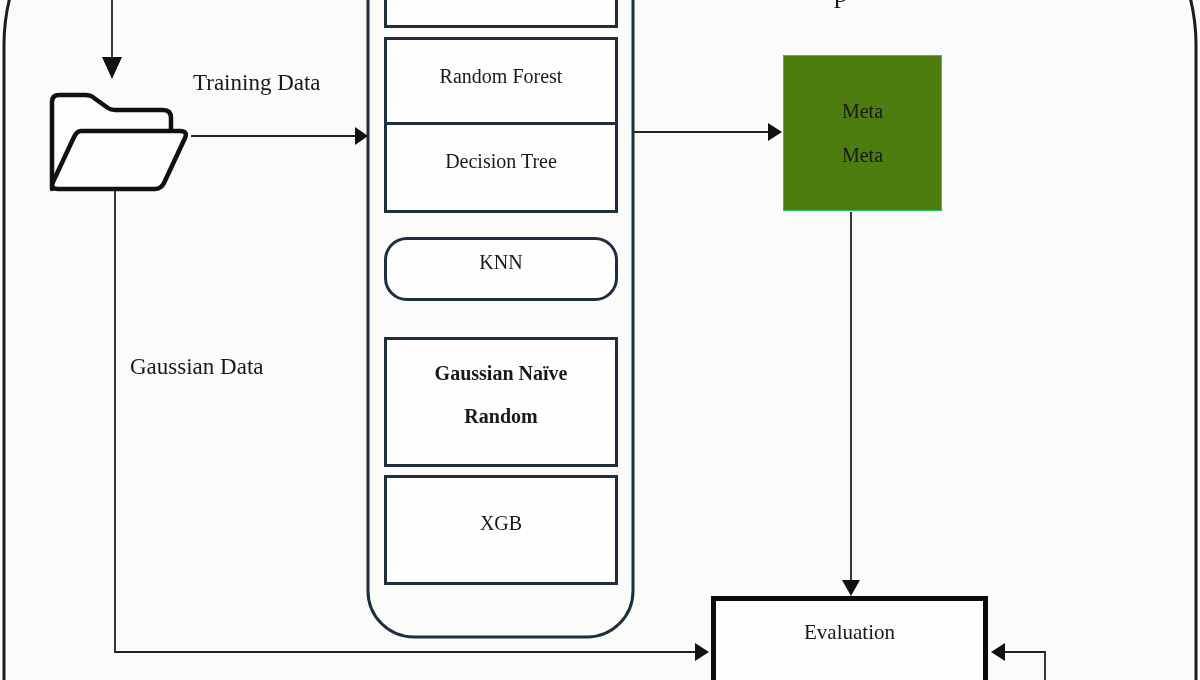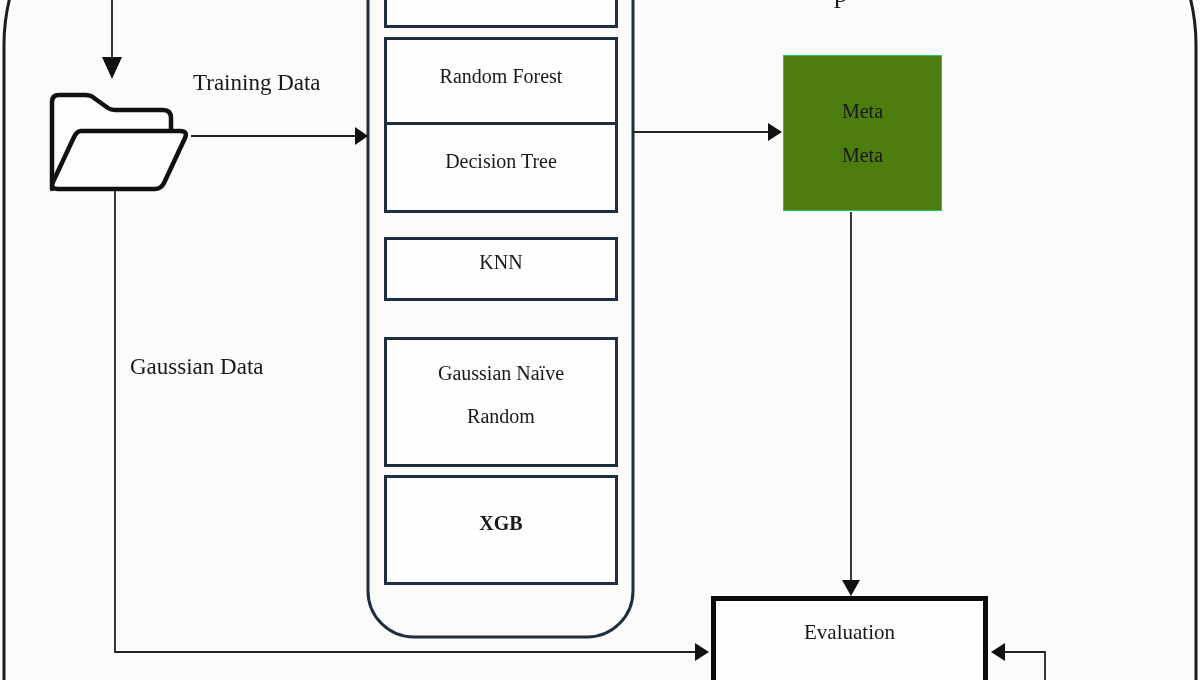--- a/index.html
+++ b/index.html
@@ -100,28 +100,28 @@
 
   <div class="model-box" style="top:-40px;height:68px;">
     <span class="ln"></span>
   </div>
   <div class="model-box" style="top:37px;height:91px;">
     <span class="ln">Random Forest</span>
   </div>
   <div class="model-box" style="top:122px;height:91px;">
     <span class="ln">Decision Tree</span>
   </div>
-  <div class="model-box" style="top:237px;height:64px;">
+  <div class="model-box" style="top:237px;height:64px;border-radius:23px;">
     <span class="ln">KNN</span>
   </div>
-  <div class="model-box two-line" style="top:337px;height:130px;">
+  <div class="model-box two-line" style="top:337px;height:130px;font-weight:bold;">
     <span class="ln">Gaussian Naïve</span>
     <span class="ln">Random</span>
   </div>
-  <div class="model-box" style="top:475px;height:110px;font-weight:bold;">
+  <div class="model-box" style="top:475px;height:110px;">
     <span class="ln">XGB</span>
   </div>
 
   <div id="box-meta">
     <span class="ln">Meta</span>
     <span class="ln">Meta</span>
   </div>
 
   <div id="box-eval">
     <span>Evaluation</span>

